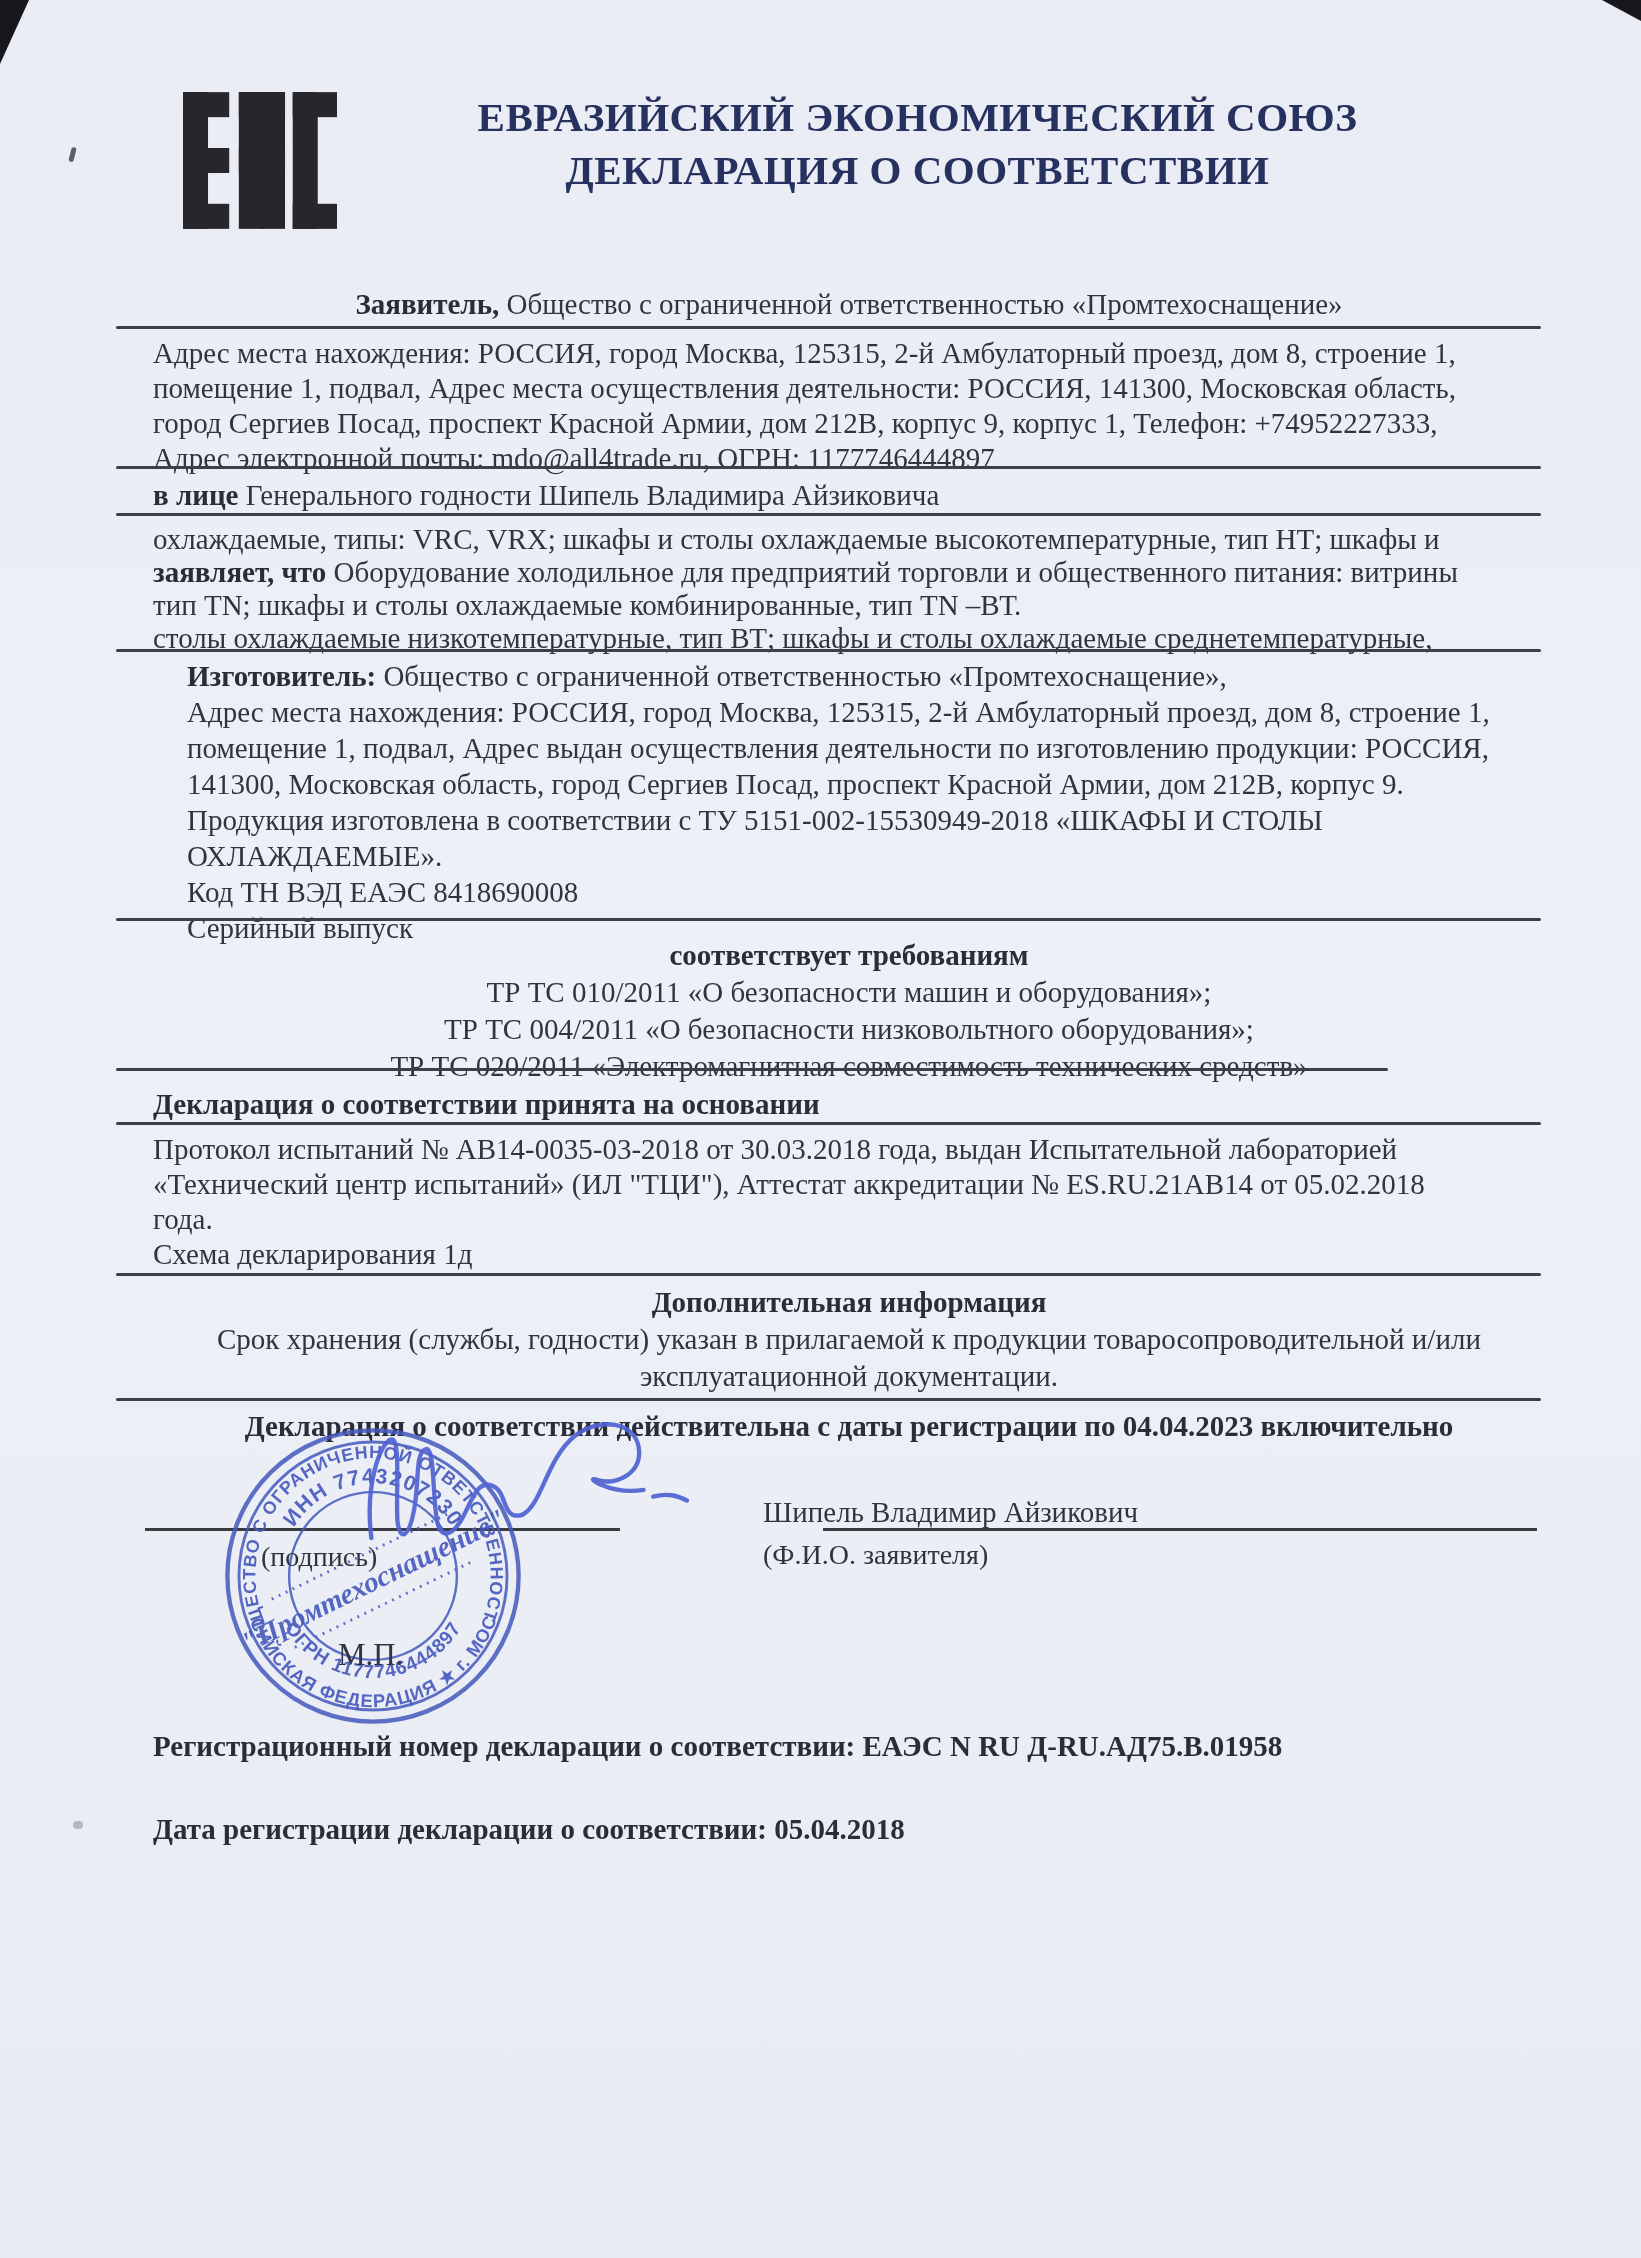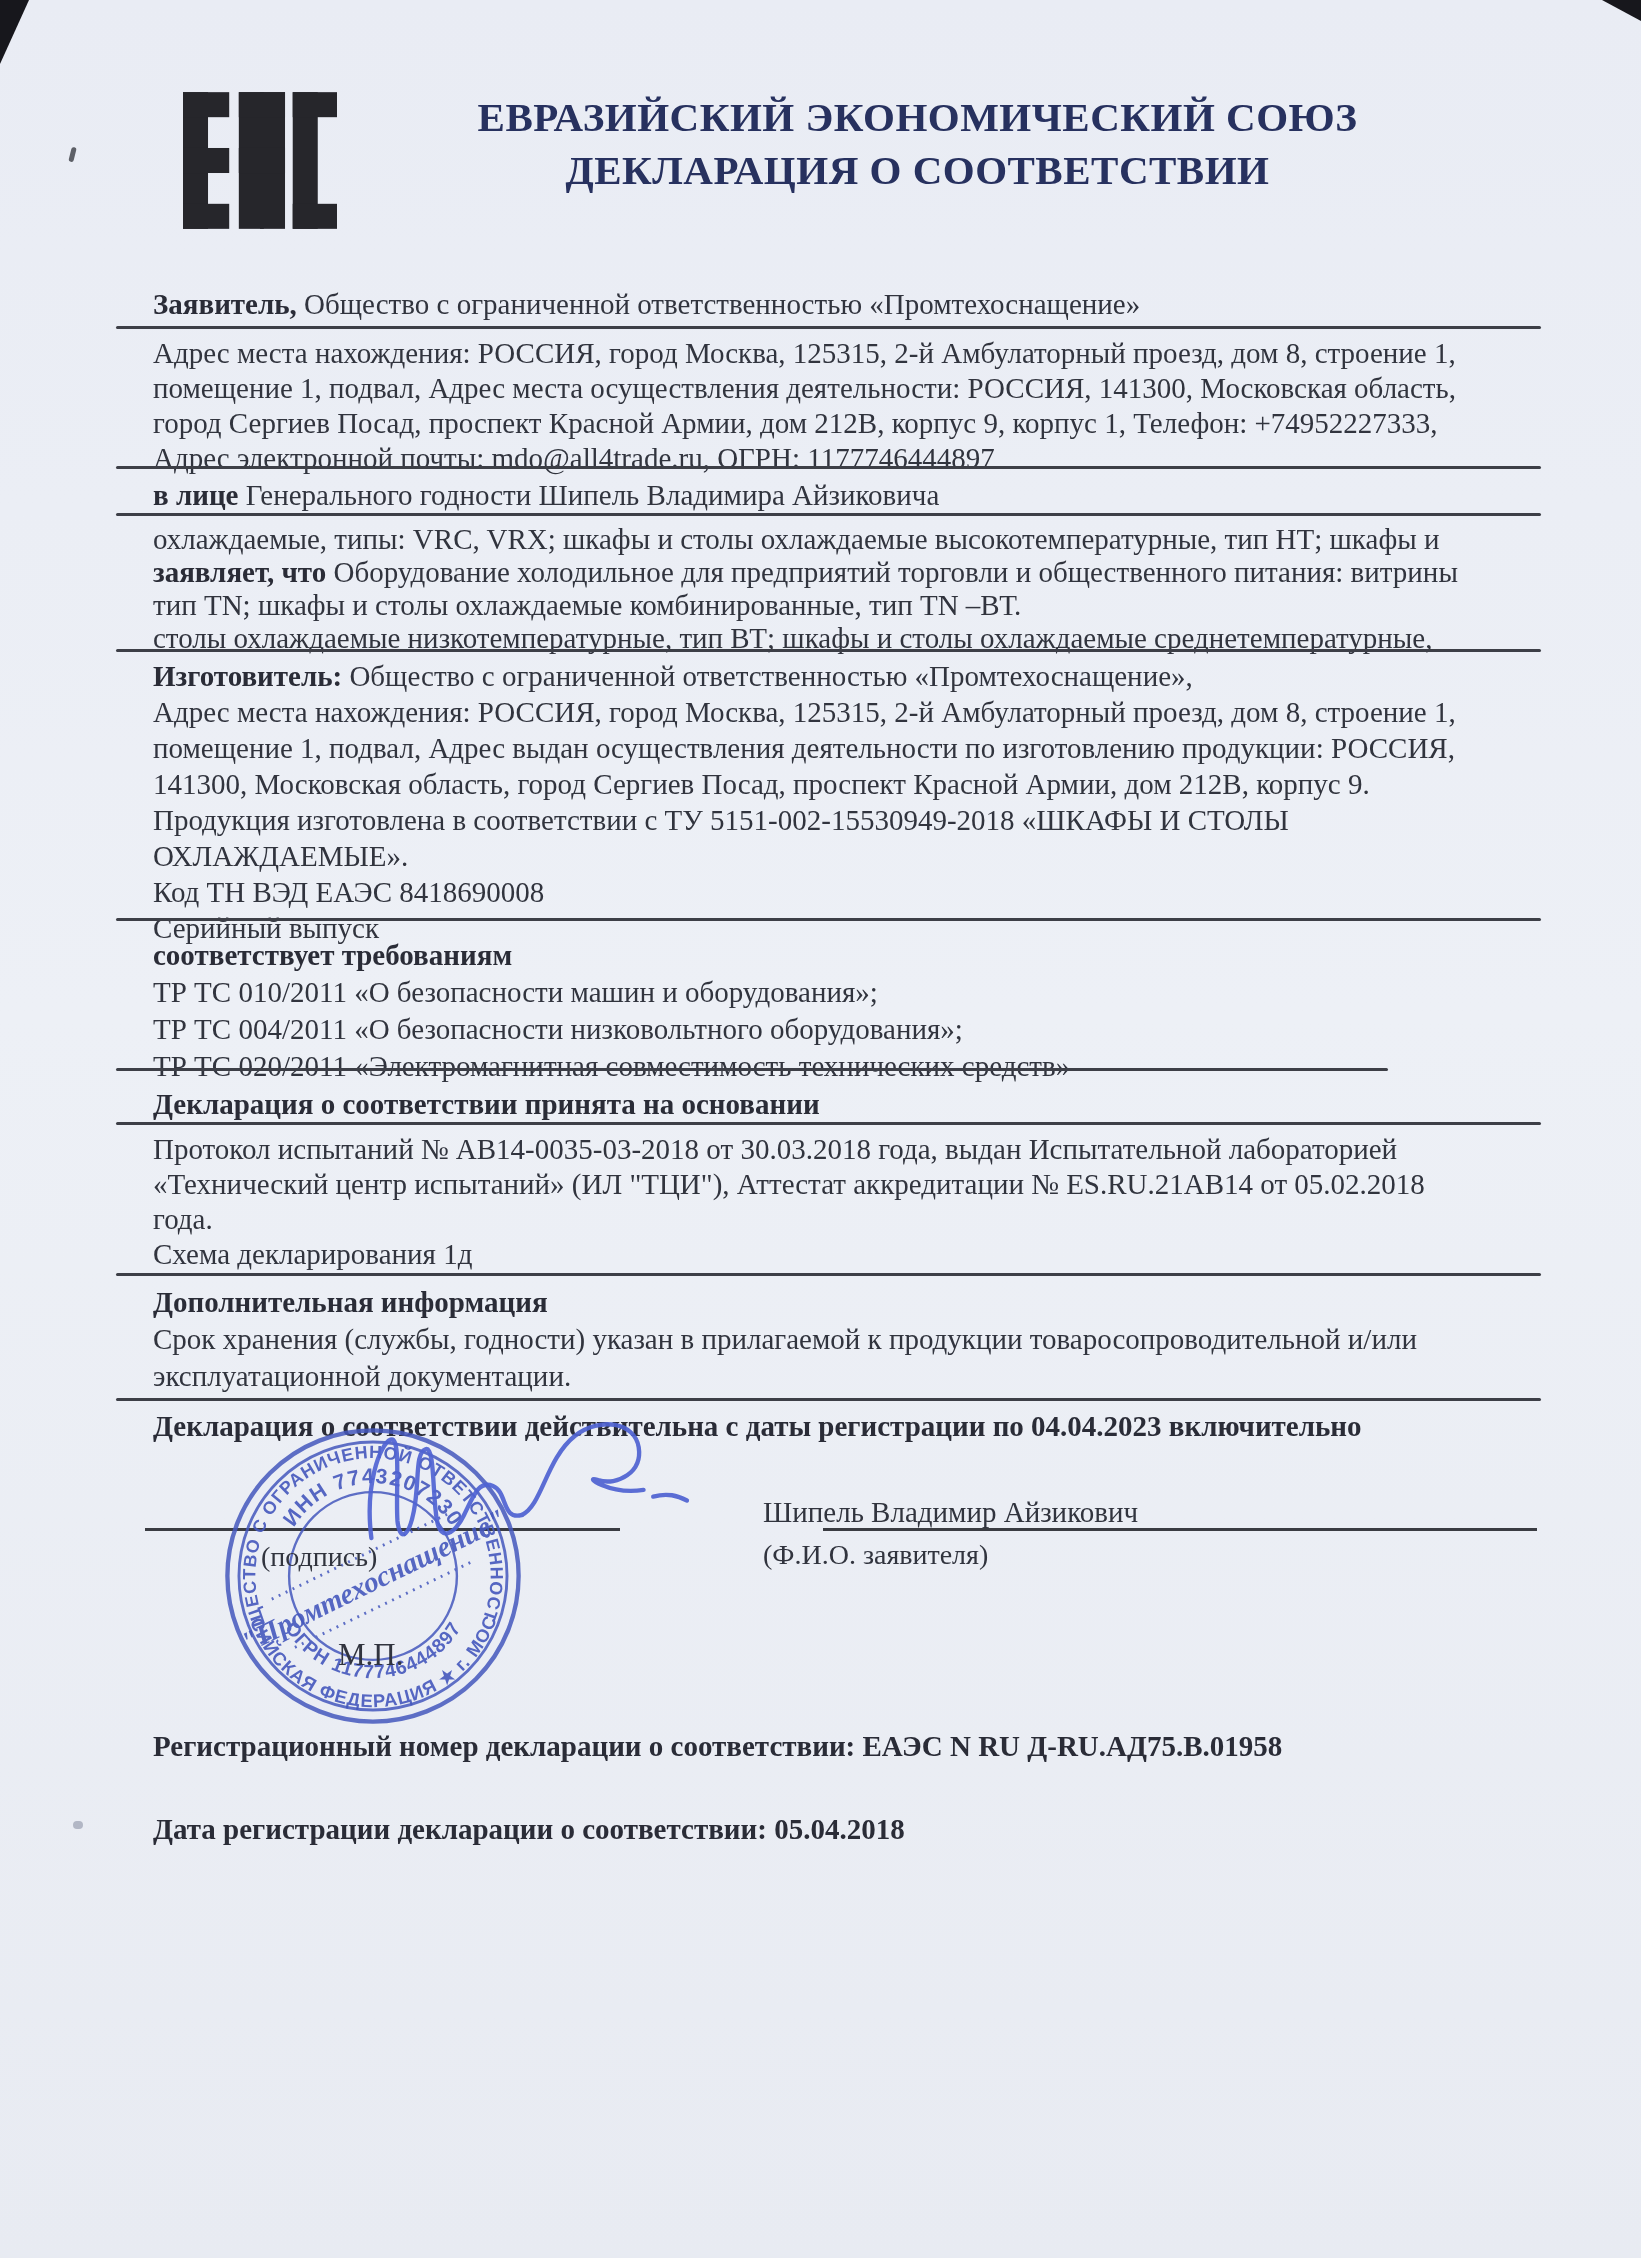--- a/index.html
+++ b/index.html
@@ -22,22 +22,22 @@
   
   .eac-logo { position:absolute; left:183px; top:92px; width:154px; height:137px; }
   .title-wrap { position:absolute; left:290px; top:91px; width:1255px; text-align:center;
                 color:#27315f; font-weight:bold; font-size:41px; line-height:53px; letter-spacing:0.5px; }
 
   
   .sec { position:absolute; left:153px; width:1392px; font-size:29px; }
   .ln  { white-space:nowrap; }
   .lh34 .ln { height:33px; line-height:33px; }
   .lh36 .ln { height:35px; line-height:35px; }
-  .lh37 .ln { height:36px; line-height:36px; }
-  .lh38 .ln { height:37px; line-height:37px; }
+  .lh37 .ln { height:36px; line-height:36px;margin-left:34px; }
+  .lh38 .ln { height:37px; line-height:37px;text-align:center; }
   b, .bold { font-weight:bold; color:#2a2c37; }
   .rule { position:absolute; left:116px; width:1425px; height:2.9px; background:#3d3f47; border-radius:1.9px; }
   .rule.short { width:1272px; }
 
   
   .sig-line { position:absolute; height:2.9px; background:#3a3c42; z-index:1; }
   .sig-line.left  { left:145px; top:1528px; width:475px; }
   .sig-line.right { left:823px; top:1528px; width:714px; }
   .cap { position:absolute; text-align:left; font-size:28px; z-index:3; }
   .cap-podpis { left:261px; top:1541px; width:261px; }

